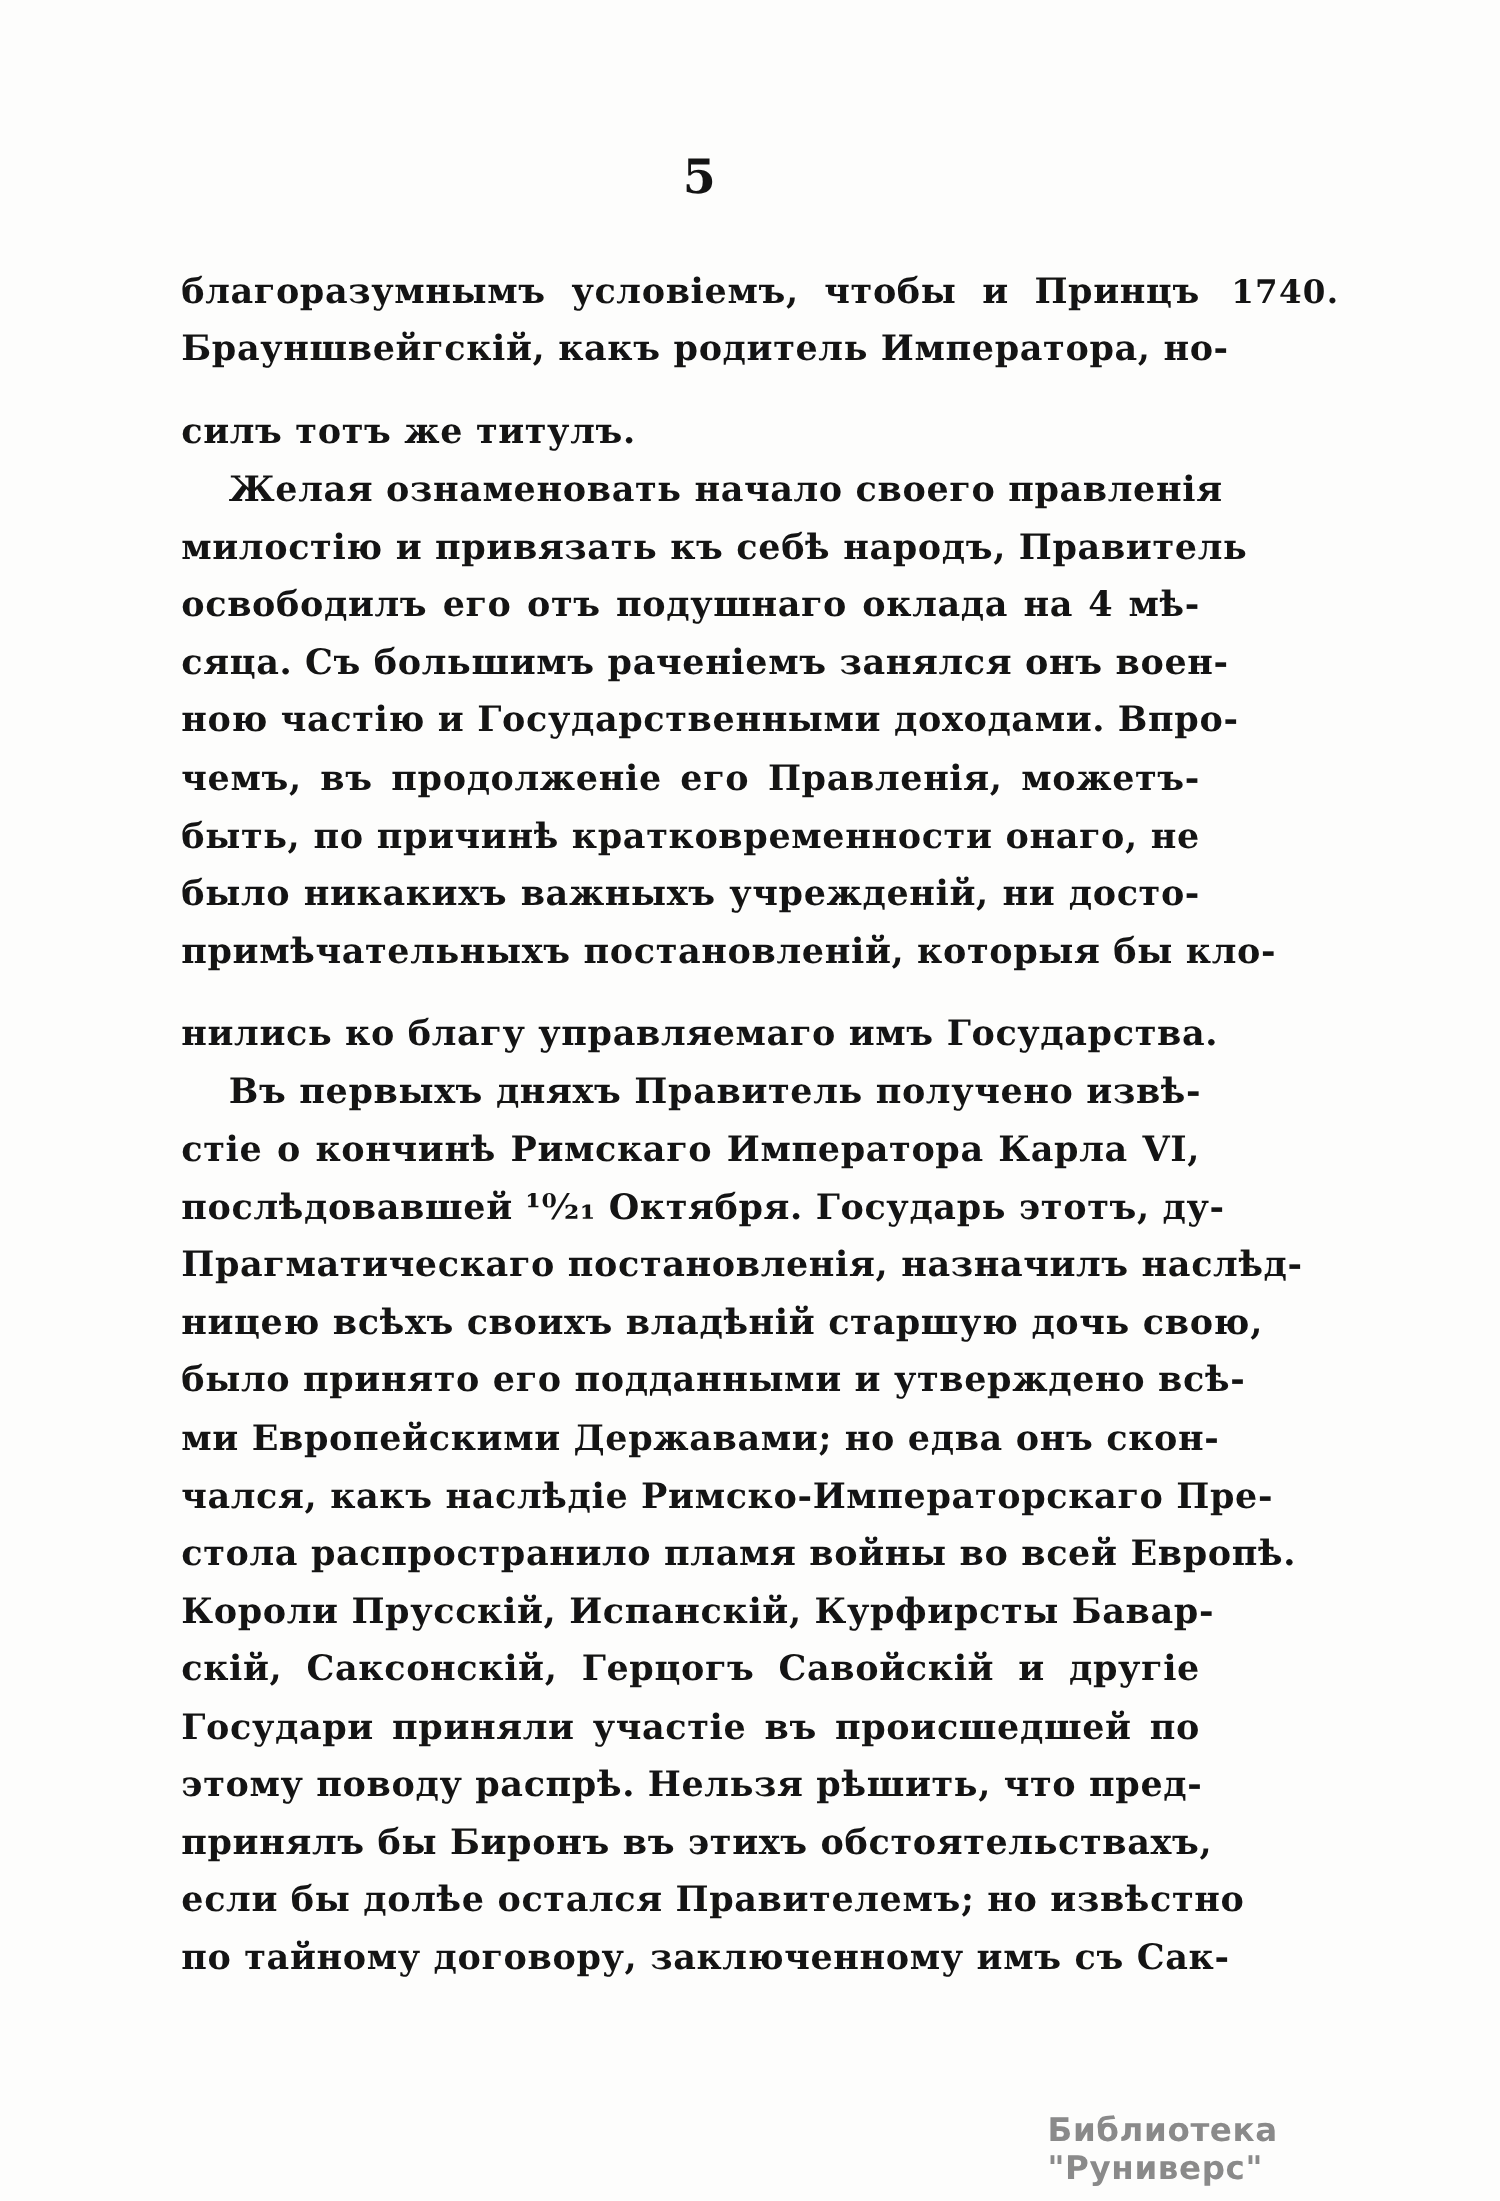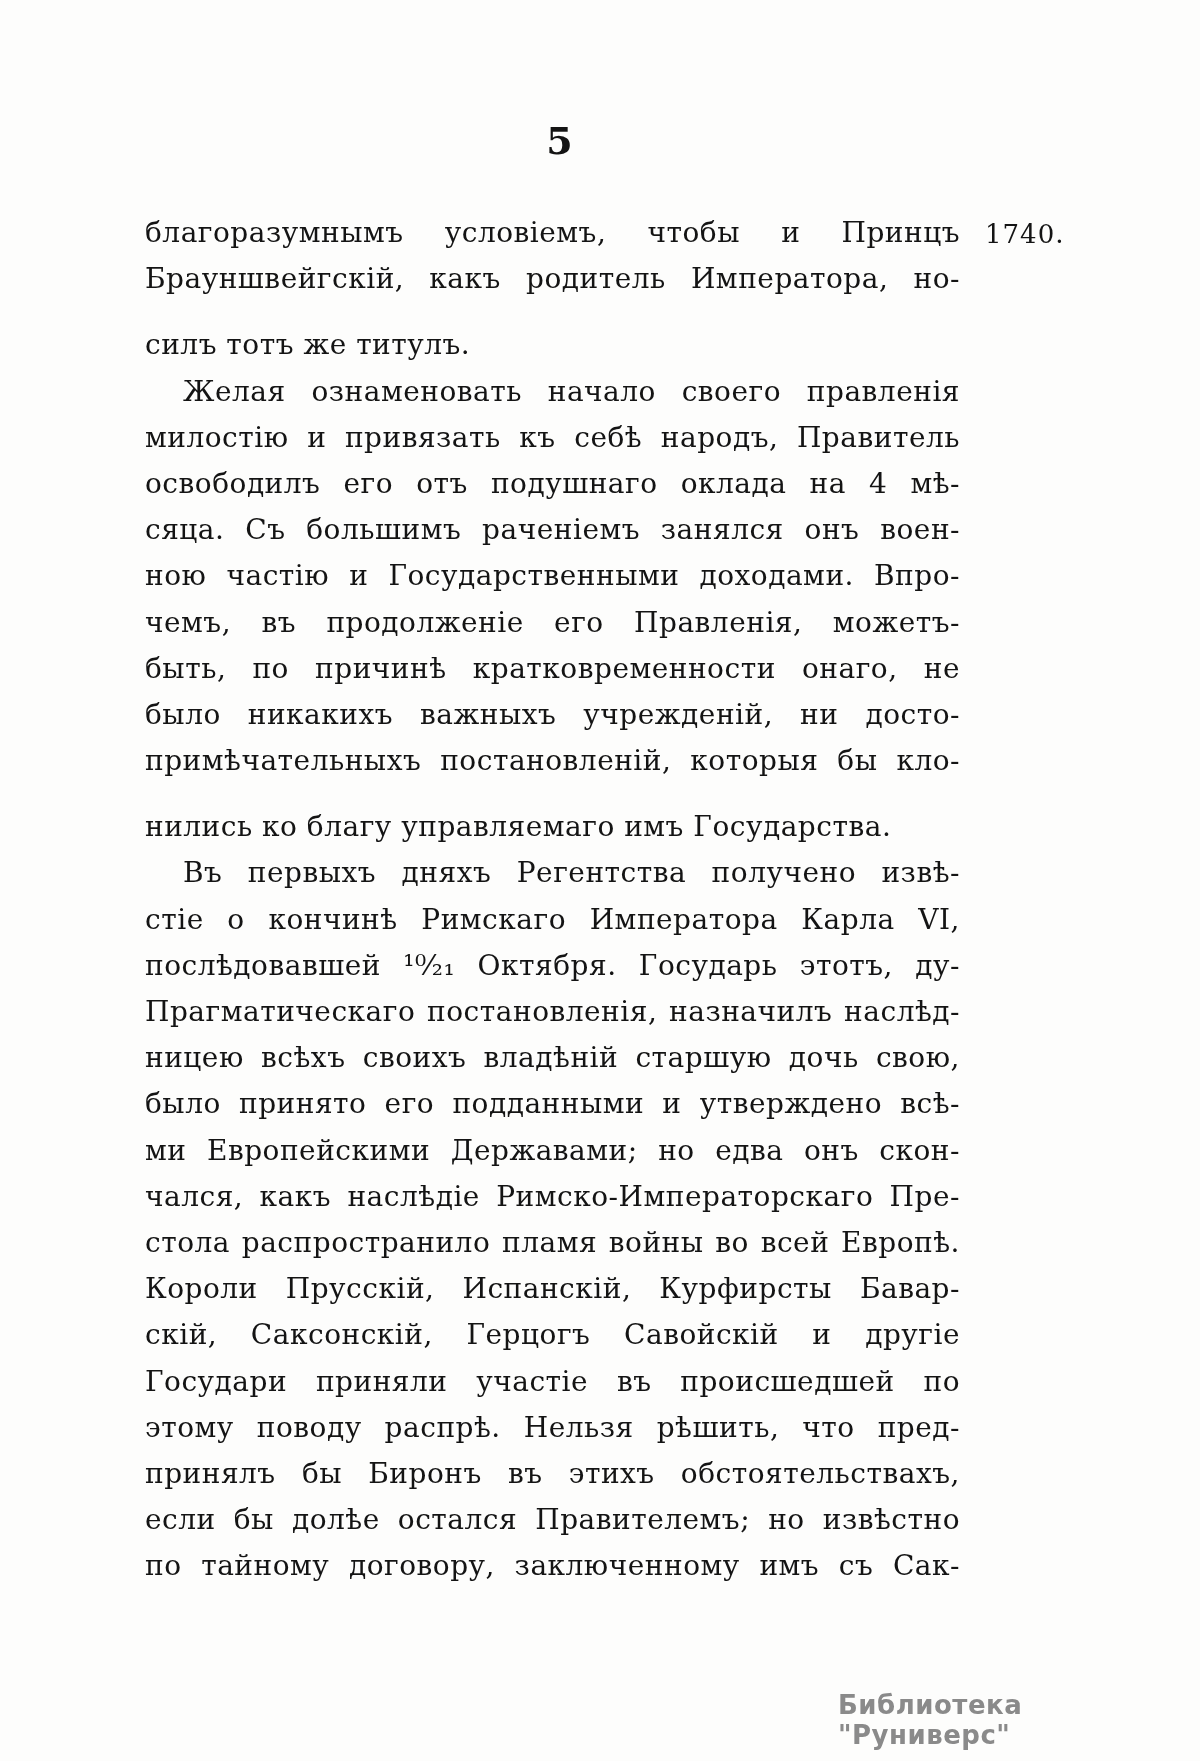--- a/index.html
+++ b/index.html
@@ -25,21 +25,21 @@
     font-size: 38px;
     font-weight: bold;
     letter-spacing: 1px;
   }
   .text-block {
     position: absolute;
     left: 145px;
     top: 210px;
     width: 815px;
     font-size: 28px;
-    font-weight: normal;
+    font-weight: bold;
     line-height: 46.2px;
     letter-spacing: 0.5px;
   }
   .ln {
     text-align: justify;
     text-align-last: justify;
     white-space: nowrap;
     height: 46.2px;
   }
   .ln.ind {
@@ -48,21 +48,21 @@
   .ln.last {
     text-align: left;
     text-align-last: left;
     margin-top: 20px;
   }
   .margin-year {
     position: absolute;
     left: 985px;
     top: 219px;
     font-size: 26px;
-    font-weight: normal;
+    font-weight: bold;
     letter-spacing: 1px;
   }
   .watermark {
     position: absolute;
     left: 838px;
     top: 1690px;
     font-size: 26px;
     font-weight: bold;
     color: #8a8a8a;
     font-family: "DejaVu Sans", sans-serif;
@@ -85,21 +85,21 @@
     <div class="ln ind">Желая ознаменовать начало своего правленія</div>
     <div class="ln">милостію и привязать къ себѣ народъ, Правитель</div>
     <div class="ln">освободилъ его отъ подушнаго оклада на 4 мѣ-</div>
     <div class="ln">сяца. Съ большимъ раченіемъ занялся онъ воен-</div>
     <div class="ln">ною частію и Государственными доходами. Впро-</div>
     <div class="ln">чемъ, въ продолженіе его Правленія, можетъ-</div>
     <div class="ln">быть, по причинѣ кратковременности онаго, не</div>
     <div class="ln">было никакихъ важныхъ учрежденій, ни досто-</div>
     <div class="ln">примѣчательныхъ постановленій, которыя бы кло-</div>
     <div class="ln last">нились ко благу управляемаго имъ Государства.</div>
-    <div class="ln ind">Въ первыхъ дняхъ Регентства получено извѣ-</div>
+    <div class="ln ind">Въ первыхъ дняхъ Правитель получено извѣ-</div>
     <div class="ln">стіе о кончинѣ Римскаго Императора Карла VI,</div>
     <div class="ln">послѣдовавшей ¹⁰⁄₂₁ Октября. Государь этотъ, ду-</div>
     <div class="ln">Прагматическаго постановленія, назначилъ наслѣд-</div>
     <div class="ln">ницею всѣхъ своихъ владѣній старшую дочь свою,</div>
     <div class="ln">было принято его подданными и утверждено всѣ-</div>
     <div class="ln">ми Европейскими Державами; но едва онъ скон-</div>
     <div class="ln">чался, какъ наслѣдіе Римско-Императорскаго Пре-</div>
     <div class="ln">стола распространило пламя войны во всей Европѣ.</div>
     <div class="ln">Короли Прусскій, Испанскій, Курфирсты Бавар-</div>
     <div class="ln">скій, Саксонскій, Герцогъ Савойскій и другіе</div>

